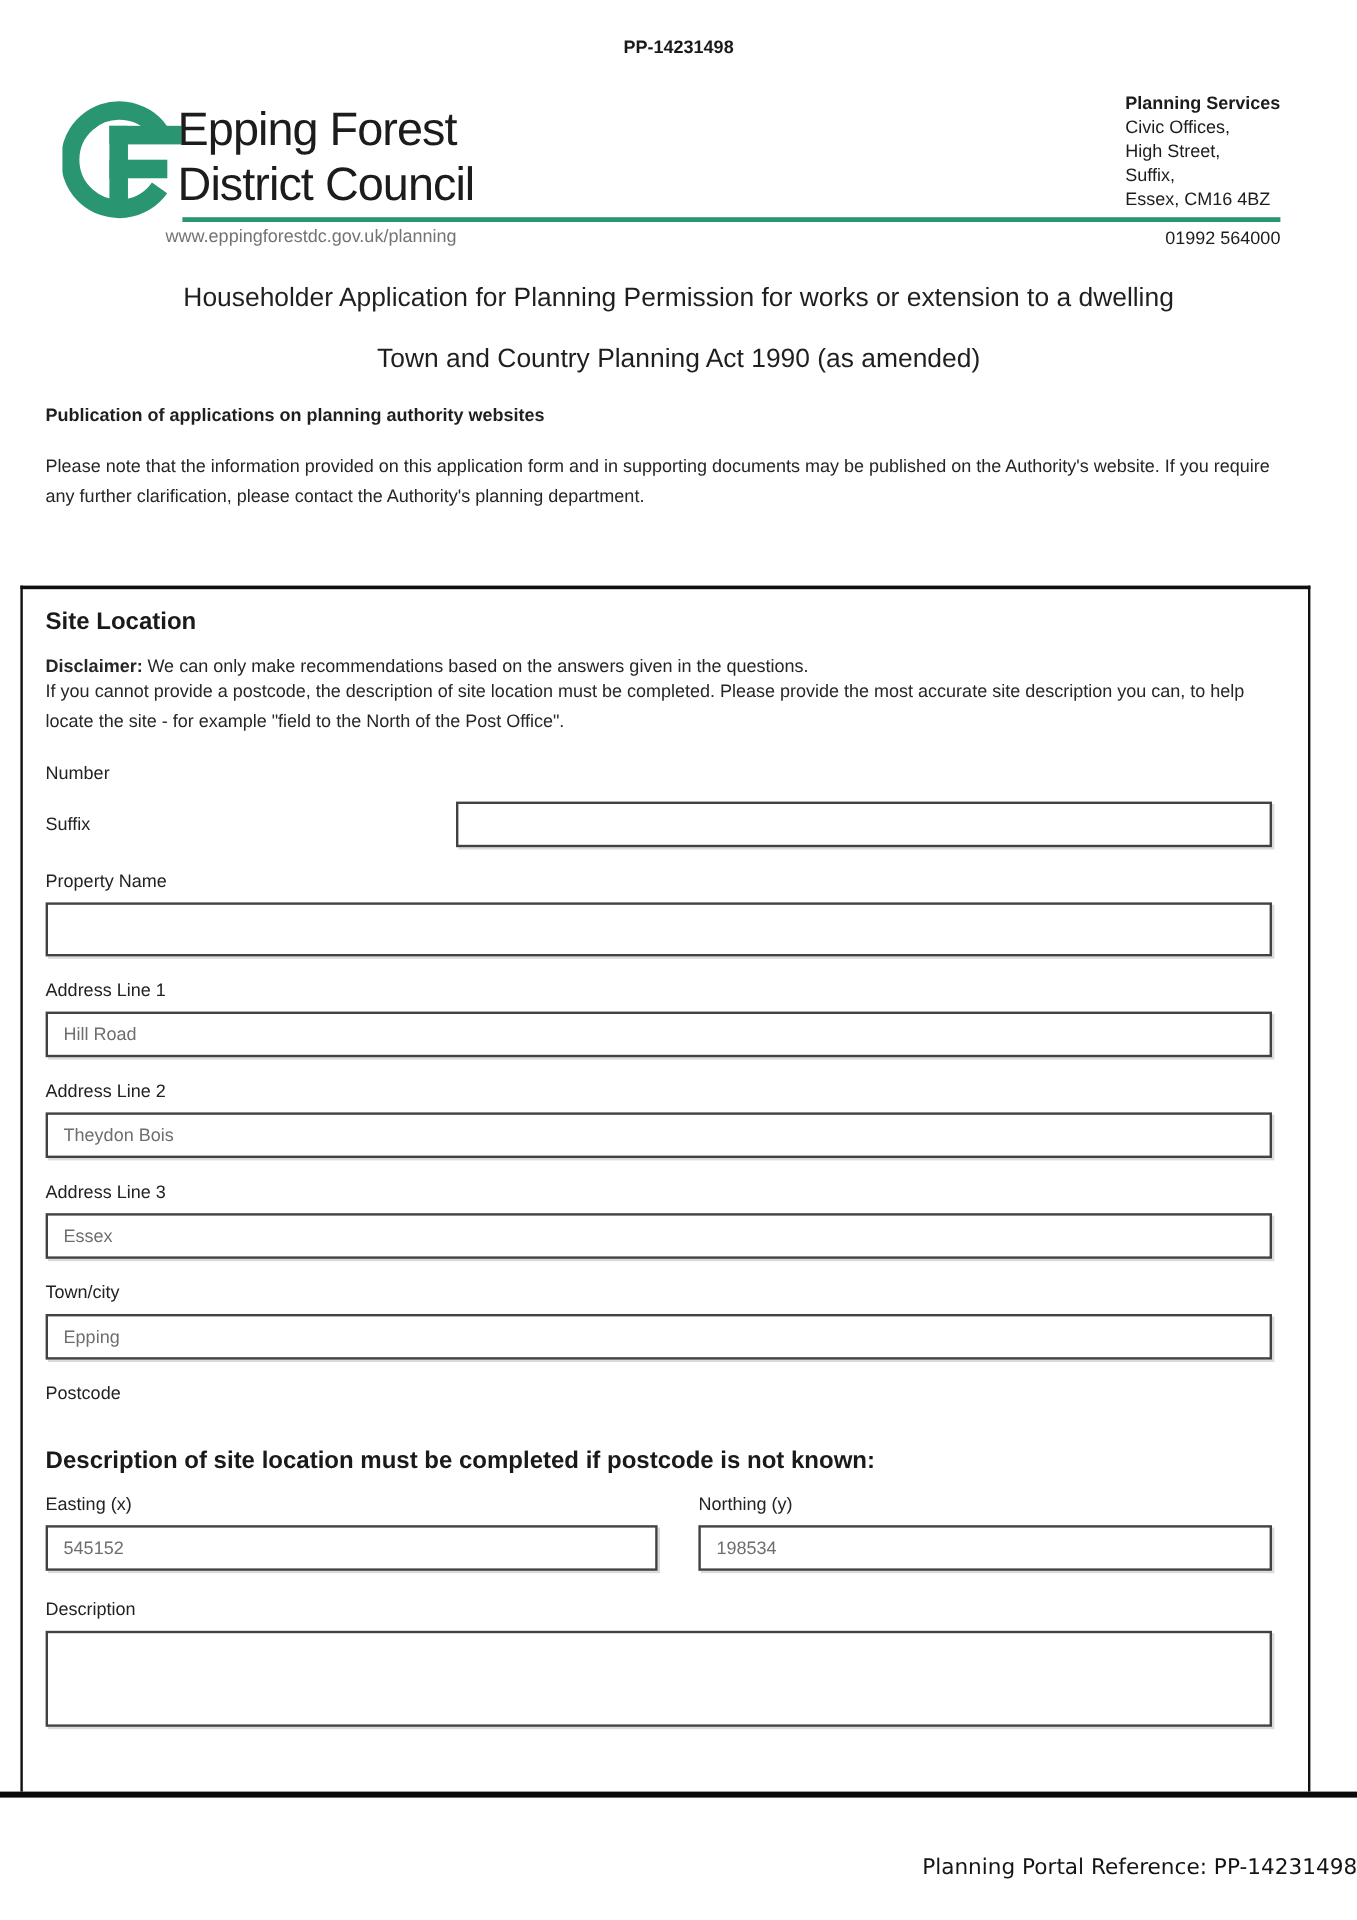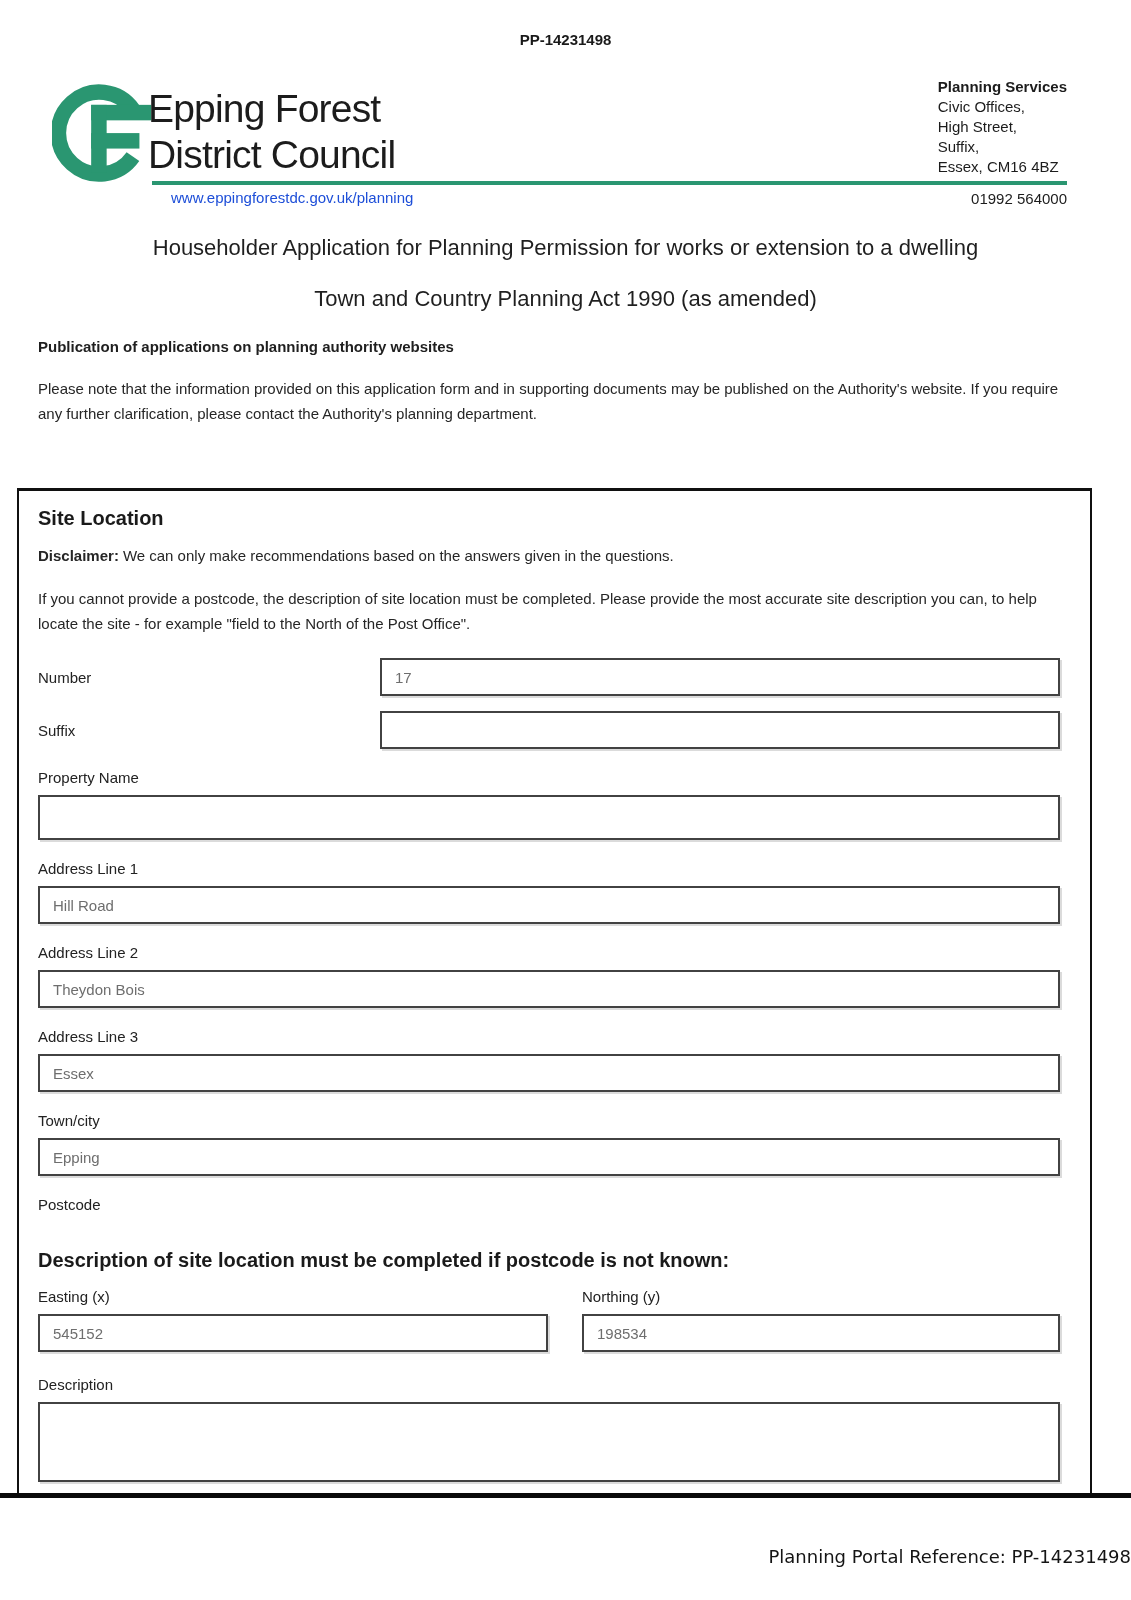--- a/index.html
+++ b/index.html
@@ -21,21 +21,21 @@
   .logo-mark { position: absolute; left: 52px; top: 74px; width: 102px; height: 120px; }
   .logo-text {
     position: absolute; left: 148px; top: 86px;
     font-size: 39px; line-height: 46px; letter-spacing: -0.8px; color: #1c1c1c;
     white-space: nowrap;
   }
   .green-rule {
     position: absolute; left: 152px; top: 181px;
     width: 915px; height: 4px; background: #2a9671;
   }
-  .website { position: absolute; left: 171px; top: 189px; font-size: 15px; color: #1d4ed8; }
+  .website { position: absolute; left: 138px; top: 189px; font-size: 15px; color: #737373; }
   .hdr-right {
     position: absolute; right: 64px; top: 77px;
     text-align: left; font-size: 15px; line-height: 20px; color: #1c1c1c;
   }
   .hdr-right .dept { font-weight: bold; }
   .hdr-phone { position: absolute; right: 64px; top: 190px; font-size: 15px; color: #1c1c1c; }
 
   
   .title1 { margin: 13px 60px 0; text-align: center; font-size: 22px; font-weight: normal; line-height: 26px; }
   .title2 { margin: 25px 60px 0; text-align: center; font-size: 22px; font-weight: normal; line-height: 26px; }
@@ -47,21 +47,21 @@
     margin: 62px 0 0 17px;
     width: 1075px; height: 1005px;
     box-sizing: border-box;
     border: 2px solid #101010; border-top-width: 3px; border-bottom: none;
     padding: 14px 30px 0 19px;
     overflow: hidden;
   }
   .sl-heading { font-size: 20px; font-weight: bold; margin: 2px 0 0; color: #1a1a1a; }
   .disclaimer { margin-top: 17px; font-size: 15px; color: #262626; }
   .disclaimer .b { font-weight: bold; margin-right: 4px; }
-  .note { margin-top: 22px; font-size: 15px; line-height: 25px; color: #262626; }
+  .note { font-size: 15px; line-height: 25px; color: #262626; }
 
   .inline-row { display: flex; align-items: center; }
   .inline-row .lbl-cell { width: 342px; flex: 0 0 342px; font-size: 15px; color: #222; }
   .row-number { margin-top: 22px; }
   .row-suffix { margin-top: 15px; }
 
   .field-group { margin-top: 20px; }
   .field-label { display: block; font-size: 15px; color: #222; margin-bottom: 9px; }
 
   input.fld, textarea.fld {
@@ -136,21 +136,20 @@
   <div class="sl-heading">Site Location</div>
 
   <div class="disclaimer">
     <span class="b">Disclaimer:</span><span>We can only make recommendations based on the answers given in the questions.</span>
   </div>
 
   <div class="note">If you cannot provide a postcode, the description of site location must be completed. Please provide the most accurate site description you can, to help locate the site - for example "field to the North of the Post Office".</div>
 
   <div class="inline-row row-number">
     <span class="lbl-cell">Number</span>
-    <input class="fld" type="text" readonly="" value="17" style="">
   </div>
 
   <div class="inline-row row-suffix">
     <span class="lbl-cell">Suffix</span>
     <input class="fld" type="text" readonly="" value="" style="">
   </div>
 
   <div class="field-group">
     <span class="field-label">Property Name</span>
     <input class="fld fld-tall" type="text" readonly="" value="" style="">

